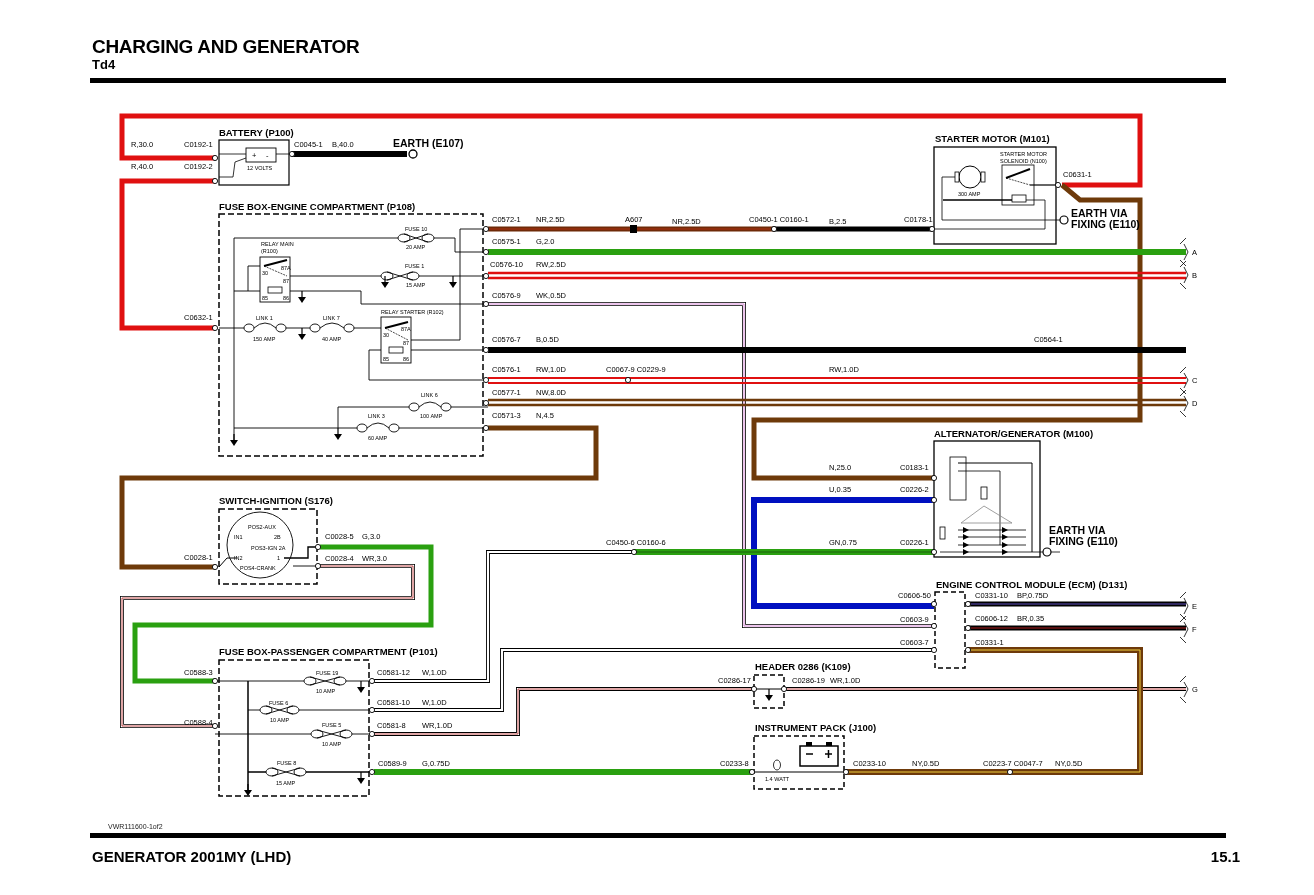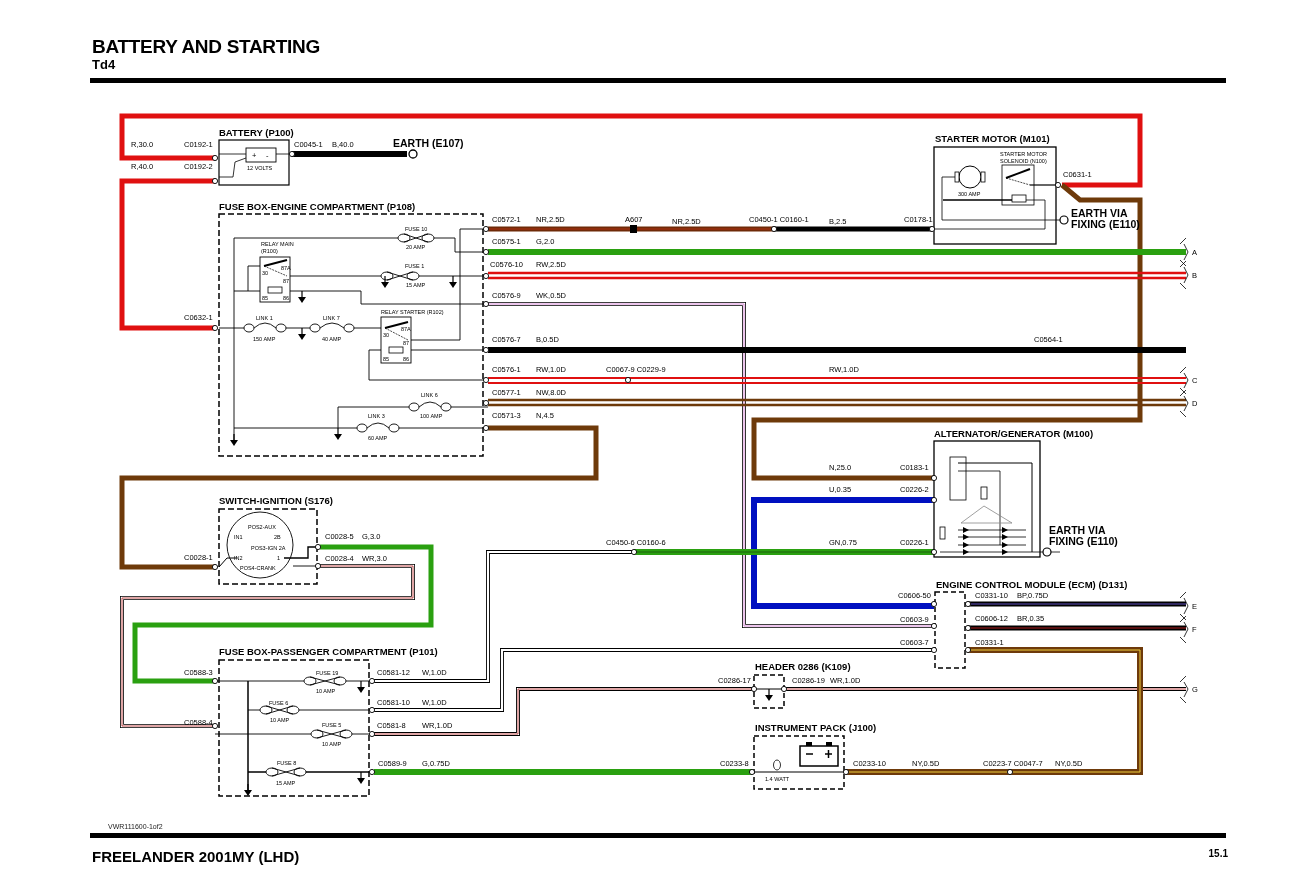--- a/index.html
+++ b/index.html
@@ -1,38 +1,38 @@
 <!DOCTYPE html>
 <html><head>
 <meta charset="utf-8">
 <style>
   html, body { margin:0; padding:0; background:#ffffff; }
   body { width:1314px; height:895px; position:relative; overflow:hidden; font-family:"Liberation Sans", sans-serif; }
   .hdr-title { position:absolute; left:92px; top:36px; font-size:19px; font-weight:bold; color:#000; letter-spacing:-0.3px; }
   .hdr-sub { position:absolute; left:92px; top:57px; font-size:13px; font-weight:bold; color:#000;text-align:right; }
   .rule { position:absolute; left:90px; width:1136px; height:5px; background:#000; }
   .ftr-left { position:absolute; left:92px; top:848px; font-size:15px; font-weight:bold; }
-  .ftr-right { position:absolute; right:86px; top:848px; font-size:10px; font-weight:bold;margin-left:44px; }
+  .ftr-right { position:absolute; right:74px; top:848px; font-size:15px; font-weight:bold;margin-left:44px; }
   .docref { position:absolute; left:108px; top:823px; font-size:7px; color:#222; }
   svg { position:absolute; left:0; top:0; }
   svg text { font-family:"Liberation Sans", sans-serif; fill:#000; }
   .lbl { font-size:7.5px; }
   .tiny { font-size:5.5px; }
   .comp { font-size:9.5px; font-weight:bold; }
   .big { font-size:10.5px; font-weight:bold; }
 </style>
 </head>
 <body>
 
-<div class="hdr-title">BATTERY AND STARTING</div>
+<div class="hdr-title">CHARGING AND GENERATOR</div>
 <div class="hdr-sub">Td4</div>
 <div class="rule" style="top:78px;"></div>
 <div class="docref">VWR111600-1of2</div>
 <div class="rule" style="top:833px;"></div>
-<div class="ftr-left">FREELANDER 2001MY (LHD)</div>
+<div class="ftr-left">GENERATOR 2001MY (LHD)</div>
 <div class="ftr-right">15.1</div>
 
 <svg width="1314" height="895" viewBox="0 0 1314 895">
   <defs>
     <g id="plug">
         <circle r="2.6" fill="#fff" stroke="#000" stroke-width="0.9"></circle>
       </g>
     <g id="gnd">
         <line x1="0" y1="0" x2="0" y2="6" stroke="#000" stroke-width="1.2"></line>
         <path d="M-4,6 L4,6 L0,12 Z" fill="#000"></path>

